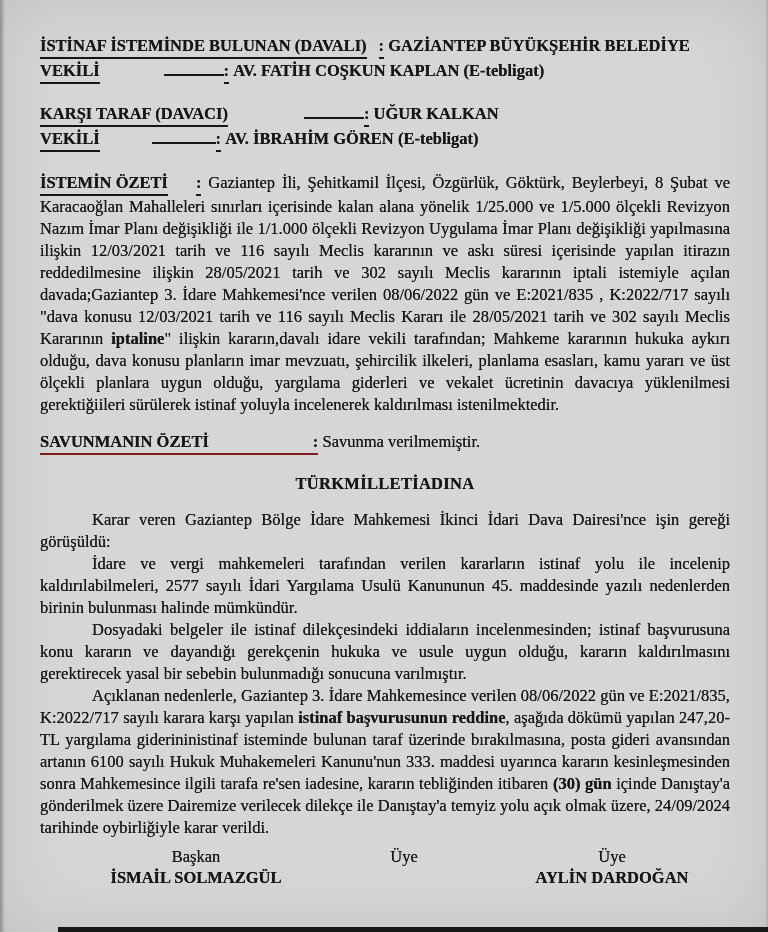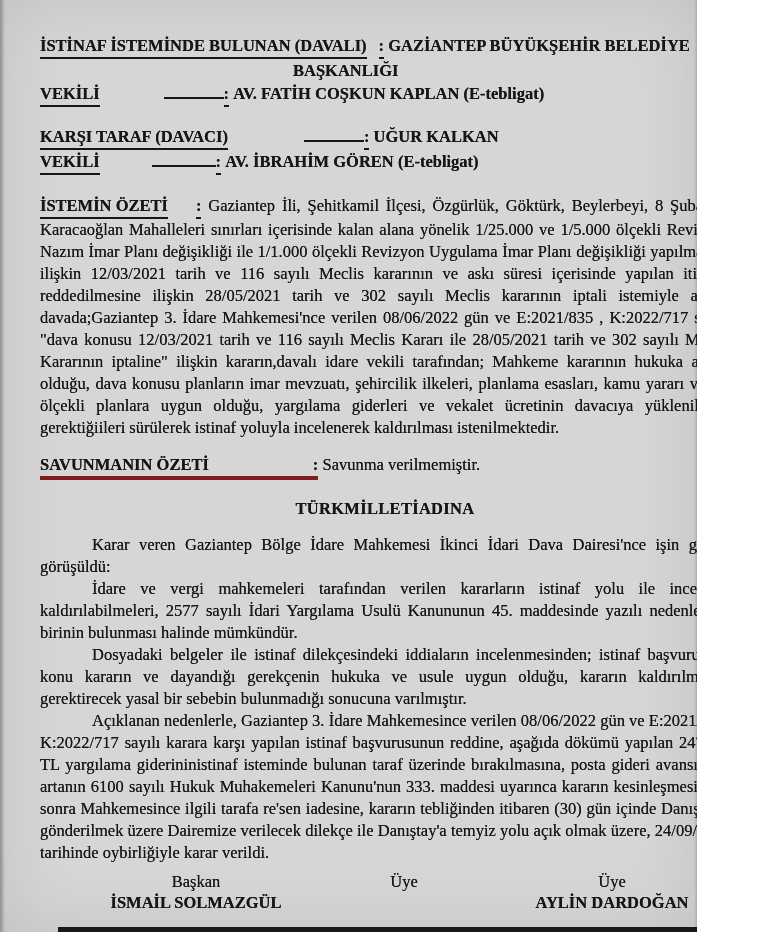--- a/index.html
+++ b/index.html
@@ -1,18 +1,18 @@
 <!DOCTYPE html>
 <html><head>
 <meta charset="utf-8">
 <style>
   html,body{margin:0;padding:0;}
   .page{
     position:relative;
-    width:697px;height:932px;
+    width:768px;height:932px;
     background:#d6d6d6;
     font-family:"Liberation Serif","DejaVu Serif",serif;
     color:#161616;
     overflow:hidden;
     box-shadow: inset 0 0 70px rgba(0,0,0,0.10);
   }
   .edge-left{position:absolute;left:0;top:0;bottom:0;width:5px;
     background:linear-gradient(to right,#8f8f8f,rgba(140,140,140,0));}
   .edge-right{position:absolute;right:0;top:0;bottom:0;width:3px;
     background:linear-gradient(to left,#aeaeae,rgba(170,170,170,0));}
@@ -26,23 +26,23 @@
   .lbl{font-weight:bold;display:inline-block;border-bottom:2px solid #161616;padding-bottom:0px;}
   .colon-u{font-weight:bold;display:inline-block;border-bottom:2px solid #161616;}
   .gap{display:inline-block;}
   .uline{display:inline-block;border-bottom:2px solid #161616;height:13px;vertical-align:baseline;}
   .val{font-weight:bold;}
   .val-line2{font-weight:bold;margin-left:253px;line-height:23px;}
   .spacer-v18{height:18px;}
   p{margin:0;text-align:justify;}
   .claim{margin-top:20px;}
   .claim .txt, .bodytext{font-weight:normal;}
-  b{font-weight:normal;}
+  b{font-weight:bold;}
   .defense-row{margin-top:14px;line-height:23px;white-space:nowrap;}
-  .cont-underline{display:inline-block;border-bottom:4px solid #7f1d1d;}
+  .cont-underline{display:inline-block;border-bottom:2px solid #7f1d1d;}
   .cont-underline .lbl2{font-weight:bold;}
   .cont-underline .mid{display:inline-block;width:104px;}
   .cont-underline .c2{font-weight:bold;}
   .heading{margin-top:18px;margin-bottom:14px;text-align:center;font-weight:bold;letter-spacing:0.3px;}
   .bodyp{text-indent:52px;}
   .sig{display:flex;margin-top:7px;padding-left:52px;padding-right:14px;}
   .sig-col{flex:1;text-align:center;line-height:21px;}
   .sig-name{font-weight:bold;}
 </style>
 </head>
@@ -53,21 +53,20 @@
   <div class="edge-right"></div>
   <div class="bottom-bar"></div>
 
   <div class="content">
 
     <div>
       <div class="row">
         <span class="lbl">İSTİNAF İSTEMİNDE BULUNAN (DAVALI)</span><span class="gap" style="width:12px"></span><span class="colon-u">:</span>
         <span class="val">GAZİANTEP BÜYÜKŞEHİR BELEDİYE</span>
       </div>
-      <div class="val-line2">BAŞKANLIĞI</div>
 
       <div class="row">
         <span class="lbl">VEKİLİ</span><span class="gap" style="width:64px"></span><span class="uline" style="width:60px"></span><span class="colon-u">:</span>
         <span class="val">AV. FATİH COŞKUN KAPLAN (E-tebligat)</span>
       </div>
 
       <div class="spacer-v18"></div>
 
       <div class="row">
         <span class="lbl">KARŞI TARAF (DAVACI)</span><span class="gap" style="width:76px"></span><span class="uline" style="width:60px"></span><span class="colon-u">:</span>

